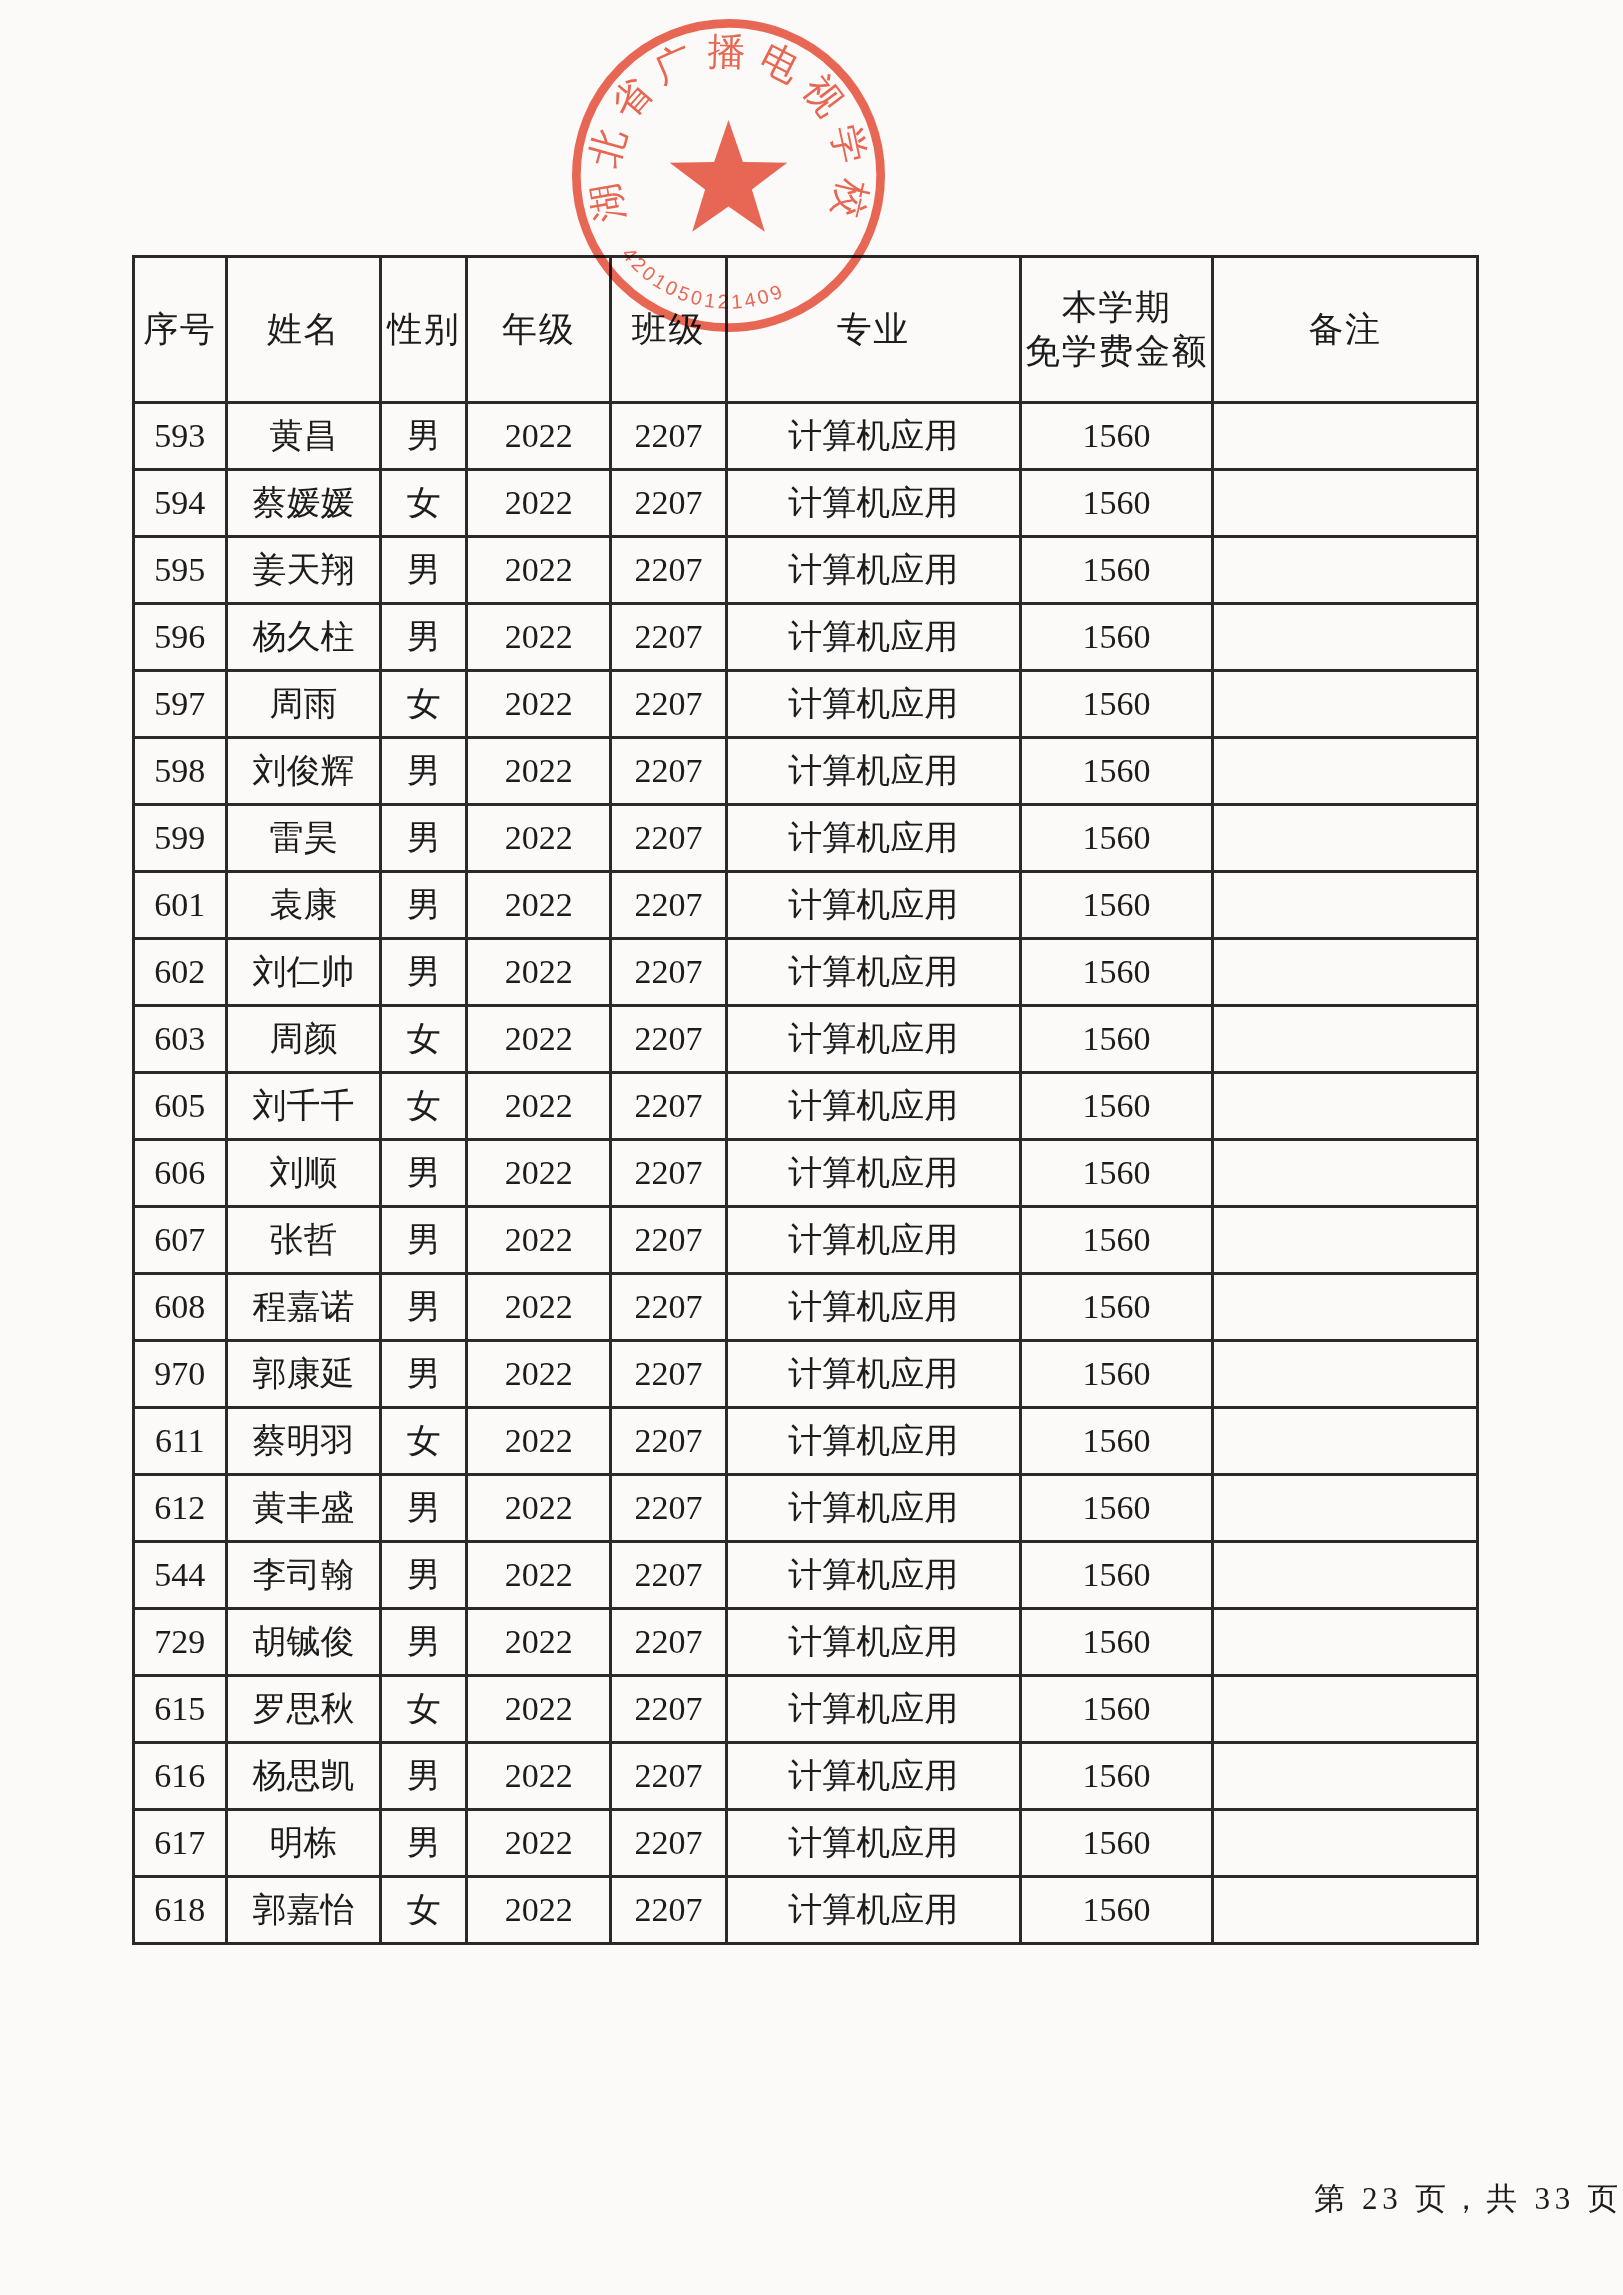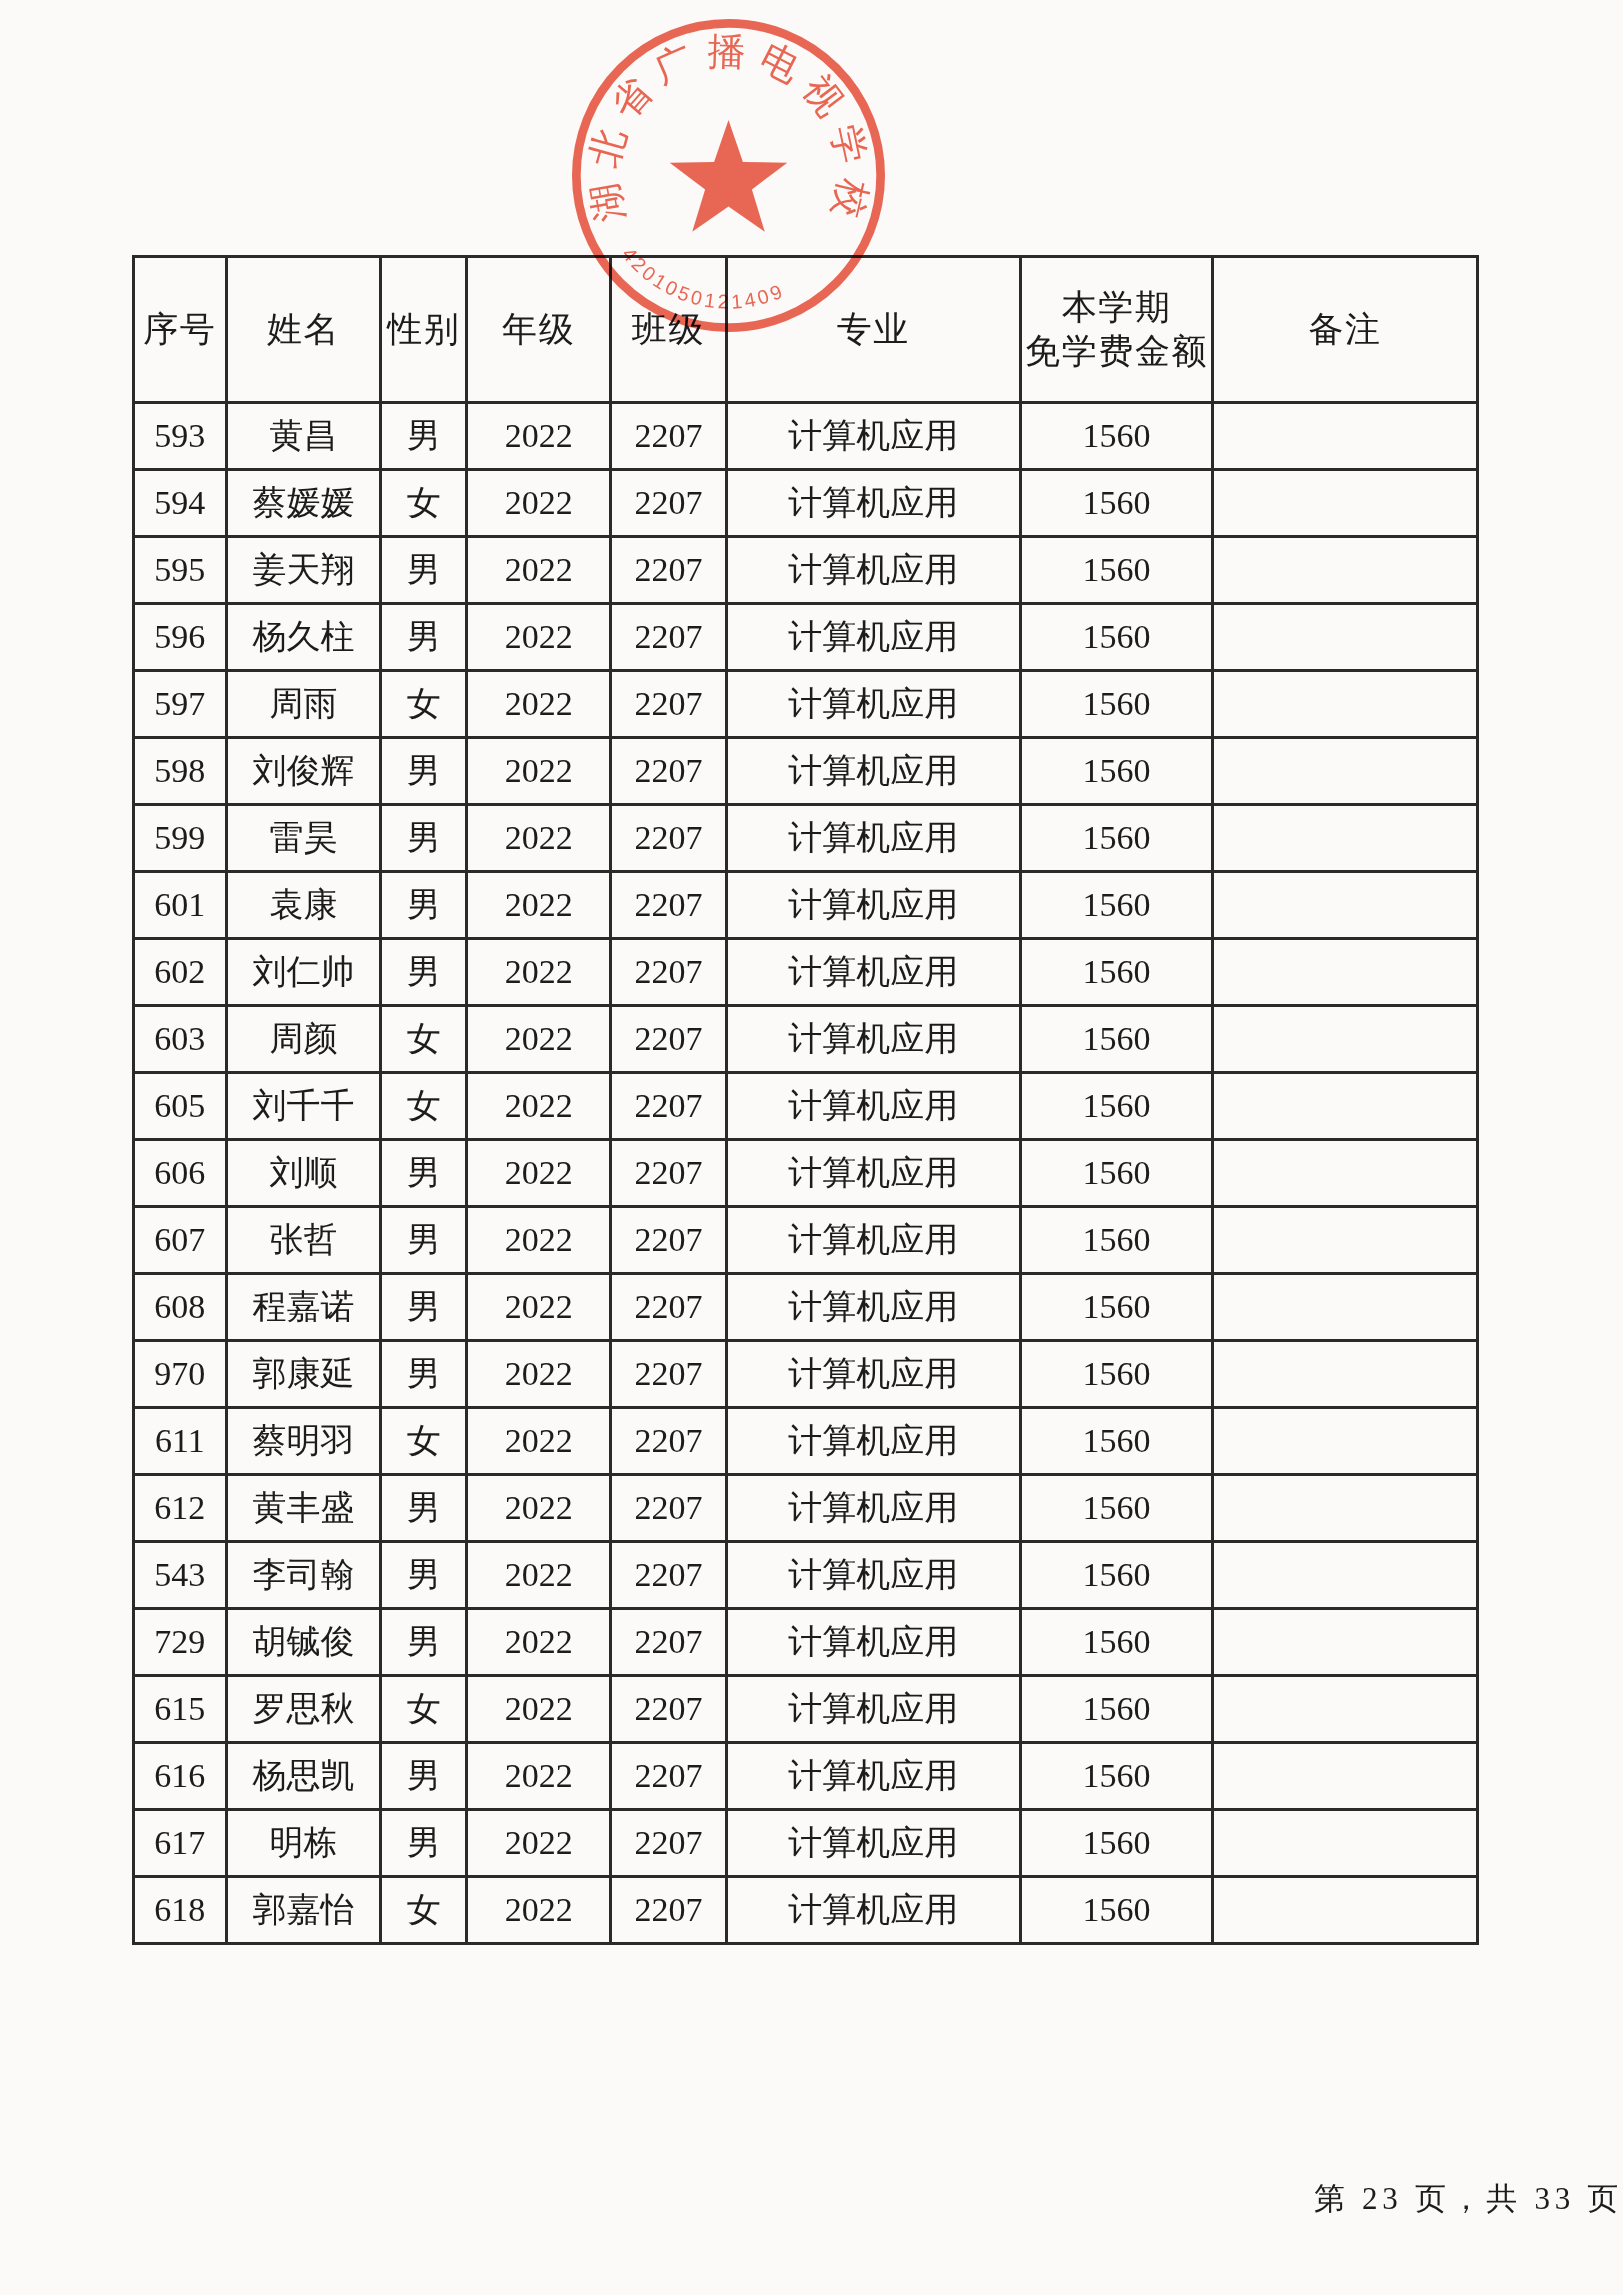--- a/index.html
+++ b/index.html
@@ -291,21 +291,21 @@
       <td>黄丰盛</td>
       <td>男</td>
       <td>2022</td>
       <td>2207</td>
       <td>计算机应用</td>
       <td>1560</td>
       <td></td>
     </tr>
 
     <tr>
-      <td>543</td>
+      <td>544</td>
       <td>李司翰</td>
       <td>男</td>
       <td>2022</td>
       <td>2207</td>
       <td>计算机应用</td>
       <td>1560</td>
       <td></td>
     </tr>
 
     <tr>

